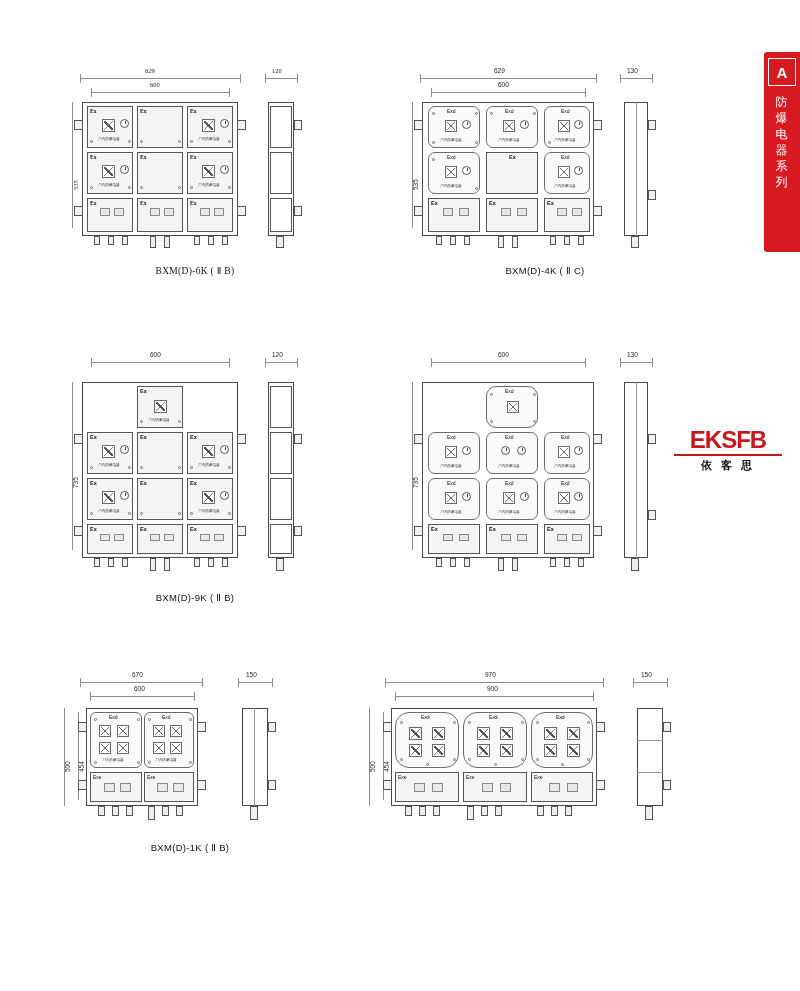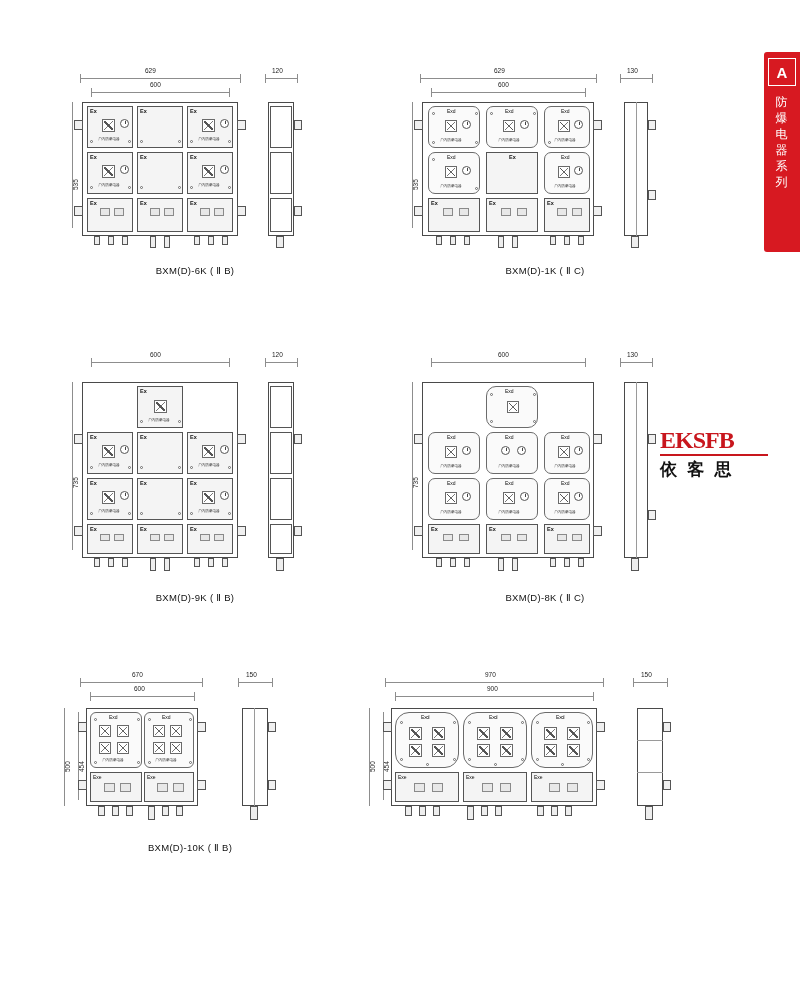--- a/index.html
+++ b/index.html
@@ -21,23 +21,23 @@
     width:26px;height:26px;border:1px solid #fff;color:#fff;
     display:flex;align-items:center;justify-content:center;
     font-size:15px;font-weight:bold;margin-bottom:8px;
   }
   .side-tab .vtext{
     color:#fff;font-size:12px;line-height:16px;text-align:center;
     letter-spacing:1px;width:16px;word-break:break-all;
   }
 
   
-  .logo{position:absolute;right:32px;top:428px;width:108px;font-family:Liberation Serif, serif;}
+  .logo{position:absolute;right:18px;top:428px;width:108px;text-align:center;}
   .logo .mark{font-size:24px;font-weight:bold;color:#c8161d;letter-spacing:-1px;line-height:24px;}
-  .logo .cn{font-size:17px;font-weight:bold;color:#111;letter-spacing:3px;margin-top:2px;}
+  .logo .cn{font-size:11px;font-weight:bold;color:#111;letter-spacing:3px;margin-top:2px;}
   .logo .rule{height:2px;background:#c8161d;margin:2px 0 2px 0;}
 
   
   .fig{position:absolute;}
   .caption{
     position:absolute;width:100%;text-align:center;
     font-size:9.5px;color:#111;letter-spacing:.3px;
   }
 
   
@@ -81,21 +81,21 @@
     <div class="letter">A</div>
     <div class="vtext">防爆电器系列</div>
   </div>
 
   <div class="logo">
     <div class="mark">EKSFB</div>
     <div class="rule"></div>
     <div class="cn">依 客 思</div>
   </div>
 
-  <div class="fig" style="left:60px;top:60px;width:270px;height:225px;">
+  <div class="fig" style="left:60px;top:60px;width:270px;height:225px;font-family:Liberation Serif, serif;">
 
     <div class="ln hl thin" style="left:20px;top:18px;width:160px;"></div>
     <div class="ln vl thin" style="left:20px;top:14px;height:9px;"></div>
     <div class="ln vl thin" style="left:180px;top:14px;height:9px;"></div>
     <div class="dim" style="left:85px;top:7px;">629</div>
 
     <div class="ln hl thin" style="left:31px;top:32px;width:138px;"></div>
     <div class="ln vl thin" style="left:31px;top:28px;height:9px;"></div>
     <div class="ln vl thin" style="left:169px;top:28px;height:9px;"></div>
     <div class="dim" style="left:90px;top:21px;">600</div>
@@ -288,21 +288,21 @@
     <div class="ln hl thin" style="left:220px;top:18px;width:32px;"></div>
     <div class="ln vl thin" style="left:220px;top:14px;height:9px;"></div>
     <div class="ln vl thin" style="left:252px;top:14px;height:9px;"></div>
     <div class="dim" style="left:227px;top:7px;">130</div>
     <div class="box" style="left:224px;top:42px;width:24px;height:134px;"></div>
     <div class="ln vl" style="left:236px;top:42px;height:134px;background:#9a9a9a;"></div>
     <div class="lug" style="left:248px;top:60px;width:8px;height:10px;"></div>
     <div class="lug" style="left:248px;top:130px;width:8px;height:10px;"></div>
     <div class="gland" style="left:231px;top:176px;width:8px;height:12px;"></div>
 
-    <div class="caption" style="left:0;top:205px;">BXM(D)-1K ( Ⅱ C)</div>
+    <div class="caption" style="left:0;top:205px;">BXM(D)-4K ( Ⅱ C)</div>
   </div>
 
   <div class="fig" style="left:60px;top:340px;width:270px;height:280px;">
     <div class="ln hl thin" style="left:31px;top:22px;width:138px;"></div>
     <div class="ln vl thin" style="left:31px;top:18px;height:9px;"></div>
     <div class="ln vl thin" style="left:169px;top:18px;height:9px;"></div>
     <div class="dim" style="left:90px;top:11px;">600</div>
     <div class="ln vl thin" style="left:12px;top:42px;height:168px;"></div>
     <div class="dim-v" style="left:12px;top:148px;">735</div>
     <div class="ln vl thin" style="left:26px;top:140px;height:48px;"></div>
@@ -498,21 +498,20 @@
     <div class="ln hl thin" style="left:220px;top:22px;width:32px;"></div>
     <div class="ln vl thin" style="left:220px;top:18px;height:9px;"></div>
     <div class="ln vl thin" style="left:252px;top:18px;height:9px;"></div>
     <div class="dim" style="left:227px;top:11px;">130</div>
     <div class="box" style="left:224px;top:42px;width:24px;height:176px;"></div>
     <div class="ln vl" style="left:236px;top:42px;height:176px;background:#9a9a9a;"></div>
     <div class="lug" style="left:248px;top:94px;width:8px;height:10px;"></div>
     <div class="lug" style="left:248px;top:170px;width:8px;height:10px;"></div>
     <div class="gland" style="left:231px;top:218px;width:8px;height:13px;"></div>
 
-    <div class="caption" style="left:0;top:252px;">BXM(D)-8K ( Ⅱ C)</div>
   </div>
 
   <div class="fig" style="left:50px;top:660px;width:280px;height:210px;">
     <div class="ln hl thin" style="left:30px;top:22px;width:122px;"></div>
     <div class="ln vl thin" style="left:30px;top:18px;height:9px;"></div>
     <div class="ln vl thin" style="left:152px;top:18px;height:9px;"></div>
     <div class="dim" style="left:82px;top:11px;">670</div>
     <div class="ln hl thin" style="left:40px;top:36px;width:104px;"></div>
     <div class="ln vl thin" style="left:40px;top:32px;height:9px;"></div>
     <div class="ln vl thin" style="left:144px;top:32px;height:9px;"></div>
@@ -575,21 +574,21 @@
     <div class="ln hl thin" style="left:188px;top:22px;width:34px;"></div>
     <div class="ln vl thin" style="left:188px;top:18px;height:9px;"></div>
     <div class="ln vl thin" style="left:222px;top:18px;height:9px;"></div>
     <div class="dim" style="left:196px;top:11px;">150</div>
     <div class="box" style="left:192px;top:48px;width:26px;height:98px;"></div>
     <div class="ln vl" style="left:204px;top:48px;height:98px;background:#9a9a9a;"></div>
     <div class="lug" style="left:218px;top:62px;width:8px;height:10px;"></div>
     <div class="lug" style="left:218px;top:120px;width:8px;height:10px;"></div>
     <div class="gland" style="left:200px;top:146px;width:8px;height:14px;"></div>
 
-    <div class="caption" style="left:0;top:182px;">BXM(D)-10K ( Ⅱ B)</div>
+    <div class="caption" style="left:0;top:182px;">BXM(D)-1K ( Ⅱ B)</div>
   </div>
 
   <div class="fig" style="left:355px;top:660px;width:340px;height:210px;">
     <div class="ln hl thin" style="left:30px;top:22px;width:218px;"></div>
     <div class="ln vl thin" style="left:30px;top:18px;height:9px;"></div>
     <div class="ln vl thin" style="left:248px;top:18px;height:9px;"></div>
     <div class="dim" style="left:130px;top:11px;">970</div>
     <div class="ln hl thin" style="left:40px;top:36px;width:198px;"></div>
     <div class="ln vl thin" style="left:40px;top:32px;height:9px;"></div>
     <div class="ln vl thin" style="left:238px;top:32px;height:9px;"></div>

